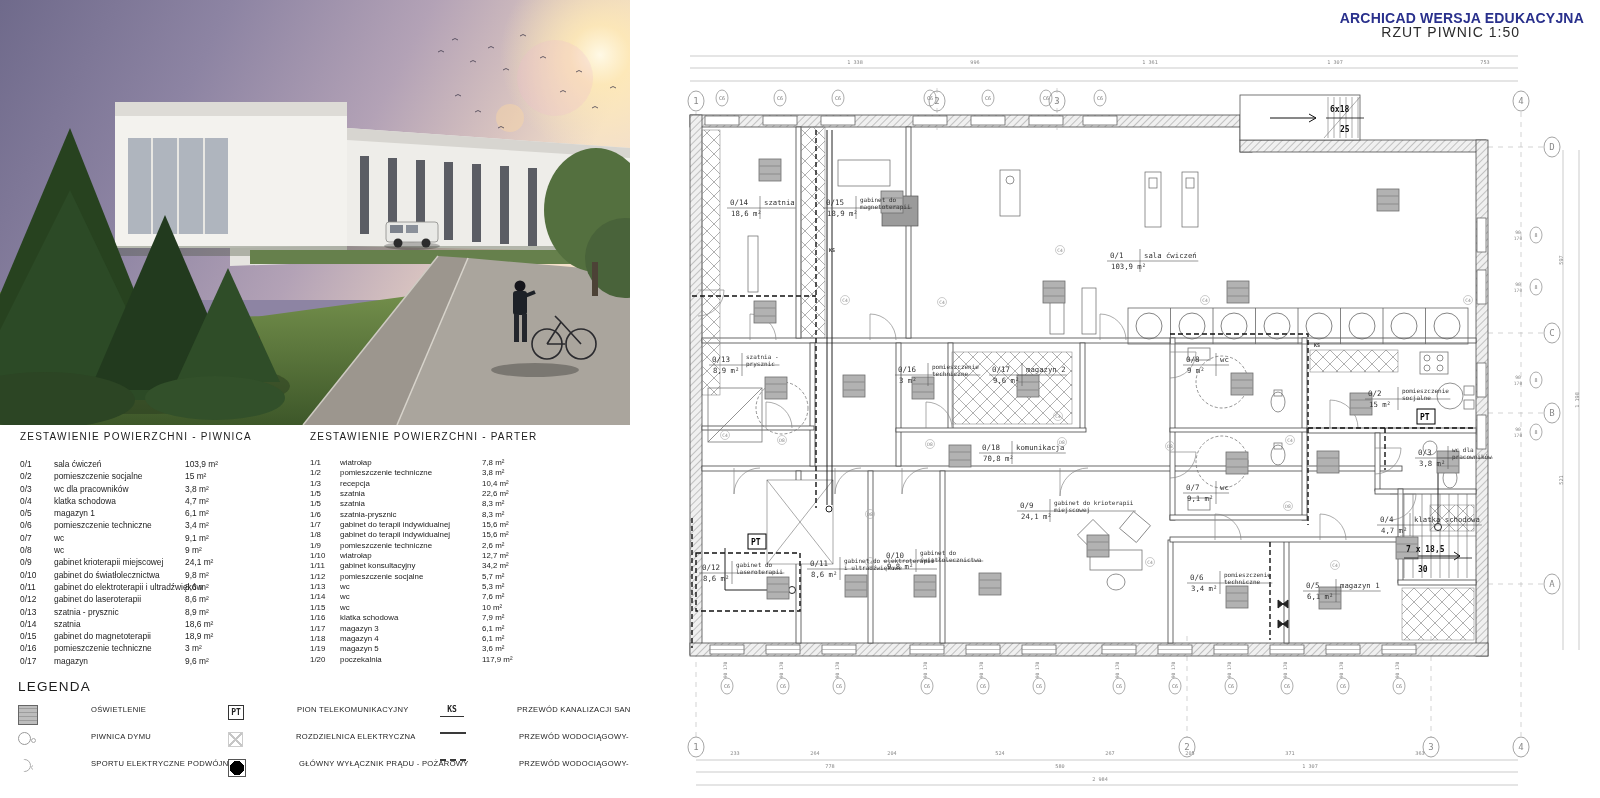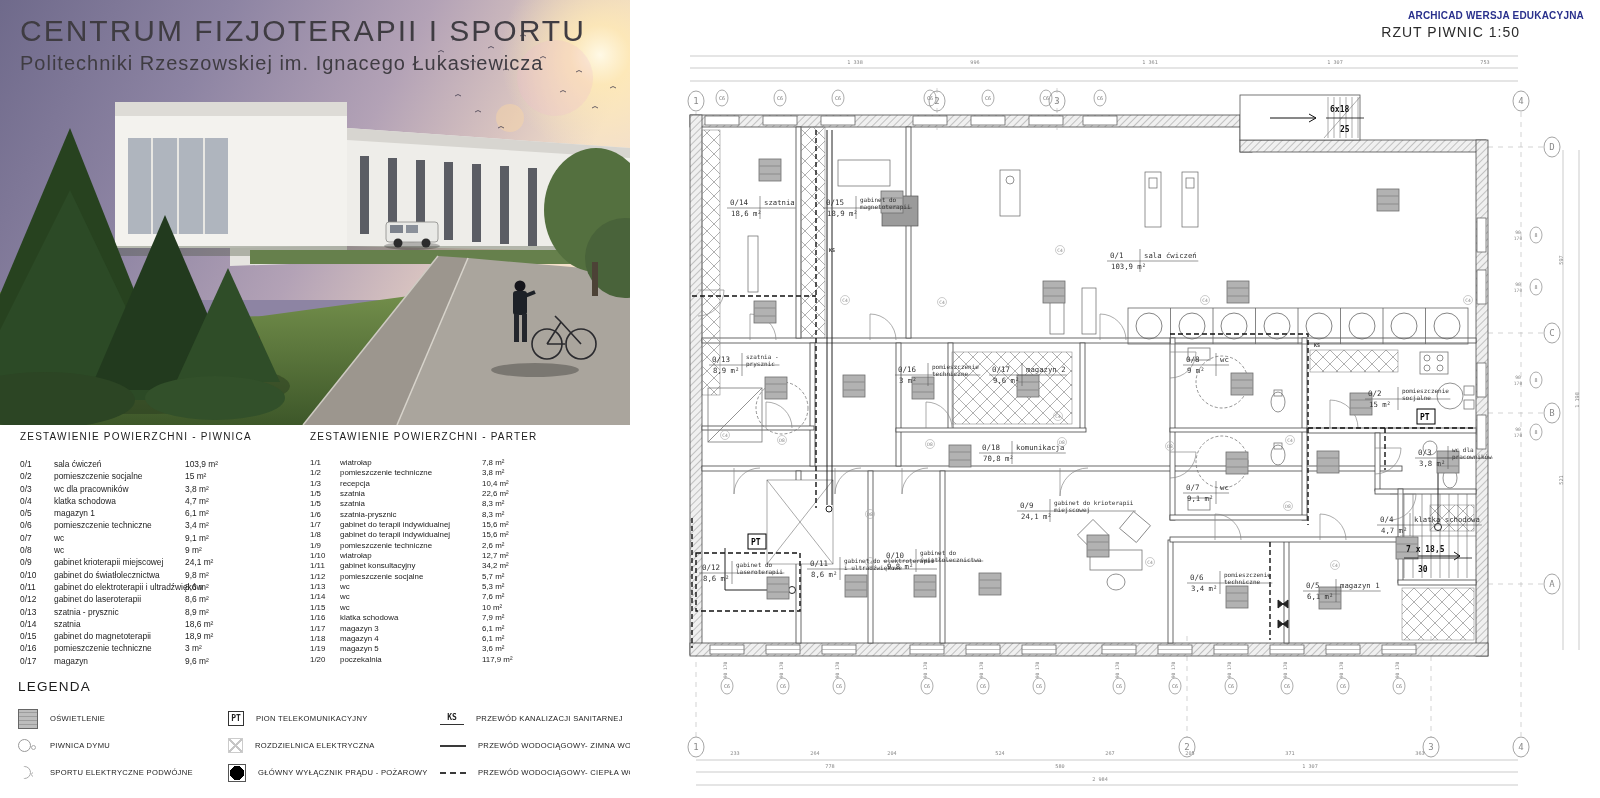--- a/index.html
+++ b/index.html
@@ -26,41 +26,41 @@
   .tbl-piw .rid{width:34px;} .tbl-par .rid{width:30px;}
   .rname{flex:none;overflow:visible;}
   .tbl-piw .rname{width:131px;} .tbl-par .rname{width:142px;}
   .rarea{flex:none;width:70px;}
 
   
   .legend{position:absolute;left:0;top:675px;width:630px;height:123px;background:#fff;}
   .legend-title{position:absolute;left:18px;top:4px;font-size:13.5px;letter-spacing:1.2px;color:#1c1c1c;}
   .lcol{position:absolute;top:30px;}
   .lcol1{left:18px;width:170px;} .lcol2{left:228px;width:180px;} .lcol3{left:440px;width:190px;}
-  .litem{display:flex;align-items:center;height:27px;}
+  .litem{display:flex;align-items:flex-start;height:27px;gap:41px;}
   .lic{flex:none;width:22px;height:20px;margin-right:12px;display:flex;align-items:center;justify-content:center;
        font-family:"DejaVu Sans Mono",monospace;font-size:8px;font-weight:bold;color:#222;box-sizing:border-box;}
   .llabel{font-size:7.6px;letter-spacing:.3px;color:#222;white-space:nowrap;}
   .lighting-icon{background:repeating-linear-gradient(0deg,#bdbdbd 0 3px,#9d9d9d 3px 4px);border:1px solid #666;width:20px;height:20px;}
   .smoke-icon{width:13px;height:13px;border:1px solid #999;border-radius:50%;position:relative;margin-right:19px !important;}
   .smoke-icon::after{content:"";position:absolute;right:-6px;top:5px;width:3px;height:3px;border:1px solid #aaa;border-radius:50%;}
   .socket-icon{width:13px;height:13px;border:1px solid #aaa;border-radius:50%;clip-path:inset(-2px -2px -2px 45%);position:relative;margin-right:19px !important;}
   .socket-icon::after{content:"";position:absolute;right:-6px;top:5px;width:3px;height:3px;border:1px solid #bbb;border-radius:50%;}
   .pt-icon{border:1px solid #333;width:16px;height:15px;background:#fff;}
   .switchboard-icon{width:15px;height:15px;border:1px solid #ccc;
      background-image:linear-gradient(45deg,transparent 46%,#c6c6c6 46%,#c6c6c6 54%,transparent 54%),
                       linear-gradient(-45deg,transparent 46%,#c6c6c6 46%,#c6c6c6 54%,transparent 54%);}
   .mainswitch-icon{width:18px;height:18px;border:1px solid #555;background:radial-gradient(circle at 50% 50%,#000 0 7px,#fff 7px);}
   .ks-icon{border-bottom:1px solid #333;width:24px;height:12px;align-items:flex-start !important;}
   .solidline-icon{width:26px;height:0;border-top:2px solid #3a3a3a;}
   .dashedline-icon{width:26px;height:0;border-top:2px dashed #3a3a3a;}
 
   
   .plan{position:absolute;left:630px;top:0;width:970px;height:798px;background:#fff;}
-  .watermark{position:absolute;top:10px;right:16px;font-size:10px;font-weight:bold;color:#29308c;letter-spacing:.2px;}
+  .watermark{position:absolute;top:10px;right:16px;font-size:14px;font-weight:bold;color:#29308c;letter-spacing:.2px;}
   .plan-title{position:absolute;top:24px;right:80px;font-size:14px;letter-spacing:1px;color:#2b2b2b;}
   .plan svg{position:absolute;left:0;top:0;}
 
   
   text{font-family:"DejaVu Sans Mono",monospace;fill:#333;}
   .rid-t{font-size:7.5px;}
   .rarea-t{font-size:7.3px;}
   .rline{stroke:#555;stroke-width:.6;}
   .bub{fill:none;stroke:#9a9a9a;stroke-width:.9;}
   .bub-t{font-size:9px;fill:#8a8a8a;text-anchor:middle;}
@@ -190,24 +190,20 @@
         <line x1="20" y1="18" x2="30" y2="14" stroke="#1d2127" stroke-width="4"></line>
         <rect x="9" y="36" width="5" height="28" fill="#23262c"></rect>
           <rect x="17" y="36" width="5" height="28" fill="#23262c"></rect>
         <g stroke="#2a2a2e" stroke-width="1.6" fill="none">
           <circle cx="42" cy="66" r="15"></circle>
             <circle cx="76" cy="66" r="15"></circle>
           <path d="M42,66 L56,44 L76,66 M56,44 L50,38 M42,66 L60,66"></path>
         </g>
       </g>
     </svg>
-    <div class="photo-title">
-      <div class="t1">CENTRUM  FIZJOTERAPII I SPORTU</div>
-      <div class="t2">Politechniki Rzeszowskiej im. Ignacego Łukasiewicza</div>
-    </div>
   </section>
 
   <section class="tables">
     <div class="tbl tbl-piw">
       <h3 class="tbl-title">ZESTAWIENIE POWIERZCHNI - PIWNICA</h3>
       <div>
 
           <div class="trow">
             <span class="rid">0/1</span>
             <span class="rname">sala ćwiczeń</span>

